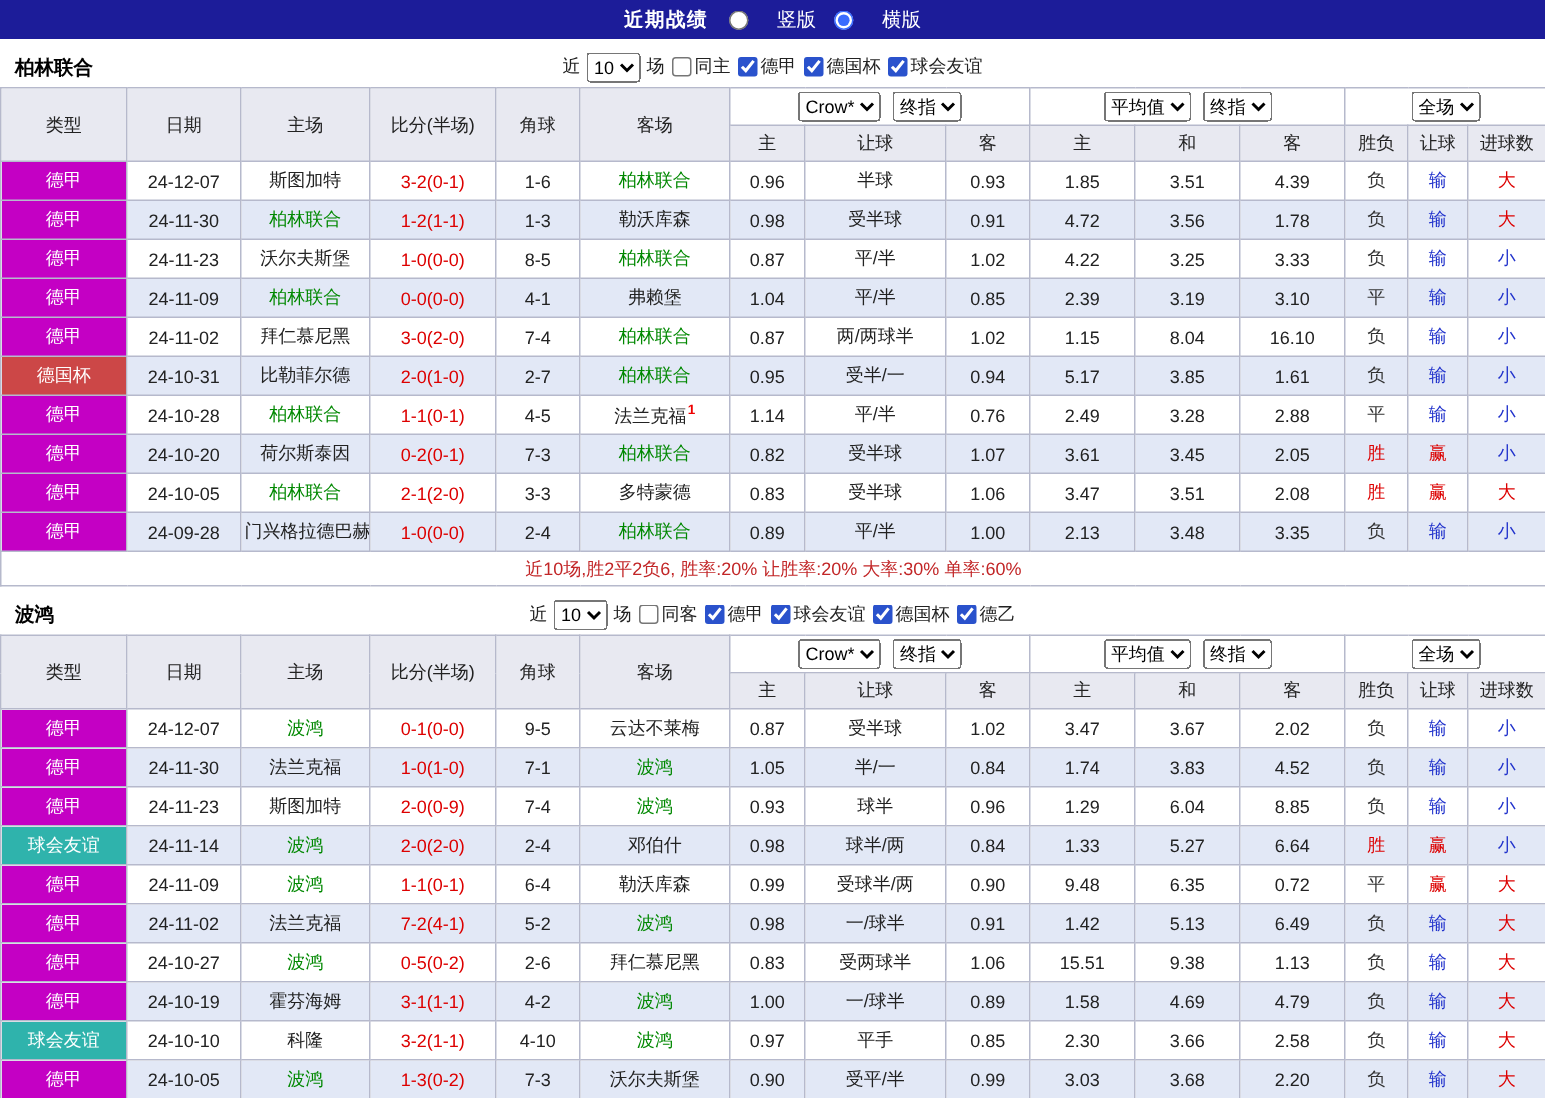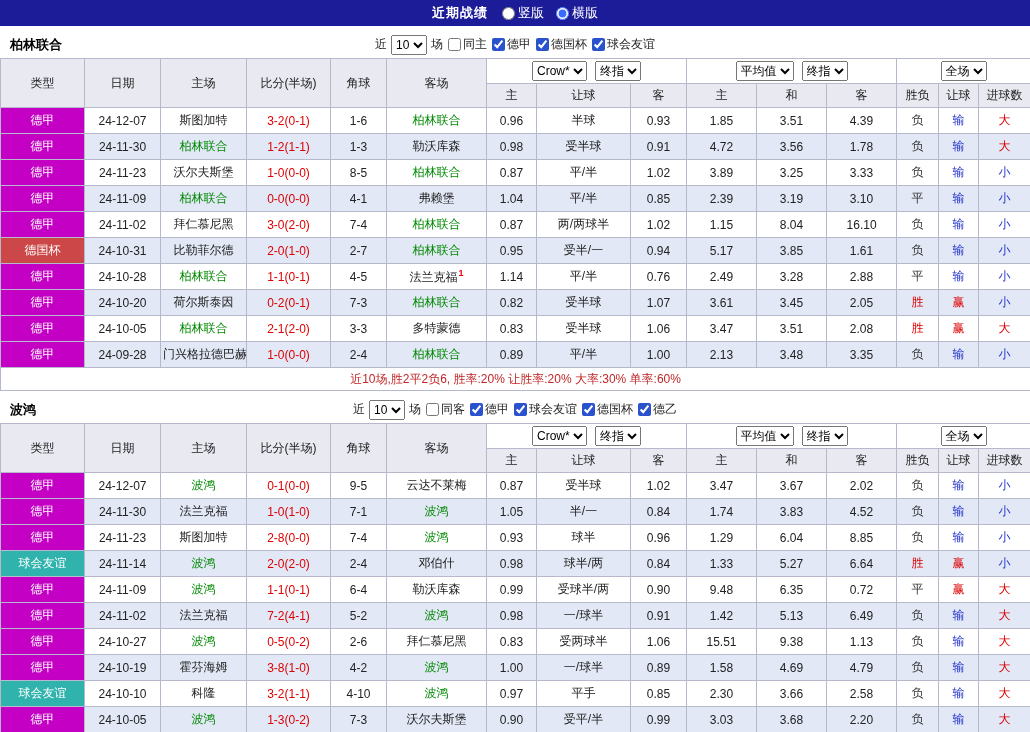--- a/index.html
+++ b/index.html
@@ -1,19 +1,19 @@
 <!DOCTYPE html>
 <html style="--topbar-bg: #1c1c99; --accent: #2a52cc; --score-color: #dd0000; --self-color: #008800;"><head>
 <meta charset="utf-8">
 <style>
   html,body{margin:0;padding:0;}
   body{width:1030px;background:#fff;font-family:"Liberation Sans","DejaVu Sans",sans-serif;font-size:12px;color:#222;}
   .topbar{height:26px;background:var(--topbar-bg,#1c1c99);color:#fff;display:flex;align-items:center;justify-content:center;gap:14px;font-size:13px;}
   .topbar .title{font-weight:bold;letter-spacing:1px;}
-  .topbar label{display:flex;align-items:center;gap:3px;cursor:pointer;}
+  .topbar label{display:flex;align-items:center;gap:19px;cursor:pointer;}
   .topbar input{accent-color:#3a6cff;width:13px;height:13px;margin:0;}
   #layout-radios{display:flex;gap:12px;align-items:center;}
   .team-section{margin-top:5px;}
   .filter-row{position:relative;height:27px;display:flex;align-items:center;padding:0 10px;}
   .team-name{font-weight:bold;font-size:13px;color:#000;}
   .filters{position:absolute;left:50%;transform:translateX(-50%);display:flex;align-items:center;gap:4px;white-space:nowrap;}
   .filters label{display:flex;align-items:center;gap:1px;cursor:pointer;}
   .filters input[type=checkbox]{accent-color:var(--accent,#2a52cc);width:13px;height:13px;margin:0 1px;}
   .filters select, .ctrl-cell select{height:20px;font-size:12px;font-family:inherit;}
   table{border-collapse:collapse;table-layout:fixed;width:1030px;}
@@ -160,21 +160,21 @@
           <tr>
             <td class="type-cell" style="background: rgb(196, 0, 196);">德甲</td>
             <td>24-11-23</td>
             <td>沃尔夫斯堡</td>
             <td class="score">1-0(0-0)</td>
             <td>8-5</td>
             <td class="self">柏林联合</td>
             <td>0.87</td>
             <td>平/半</td>
             <td>1.02</td>
-            <td>3.89</td>
+            <td>4.22</td>
             <td>3.25</td>
             <td>3.33</td>
             <td style="color: rgb(51, 51, 51);">负</td>
             <td style="color: rgb(34, 51, 204);">输</td>
             <td style="color: rgb(34, 51, 204);">小</td>
           </tr>
           <tr>
             <td class="type-cell" style="background: rgb(196, 0, 196);">德甲</td>
             <td>24-11-09</td>
             <td class="self">柏林联合</td>
@@ -413,21 +413,21 @@
             <td>3.83</td>
             <td>4.52</td>
             <td style="color: rgb(51, 51, 51);">负</td>
             <td style="color: rgb(34, 51, 204);">输</td>
             <td style="color: rgb(34, 51, 204);">小</td>
           </tr>
           <tr>
             <td class="type-cell" style="background: rgb(196, 0, 196);">德甲</td>
             <td>24-11-23</td>
             <td>斯图加特</td>
-            <td class="score">2-8(0-0)</td>
+            <td class="score">2-0(0-9)</td>
             <td>7-4</td>
             <td class="self">波鸿</td>
             <td>0.93</td>
             <td>球半</td>
             <td>0.96</td>
             <td>1.29</td>
             <td>6.04</td>
             <td>8.85</td>
             <td style="color: rgb(51, 51, 51);">负</td>
             <td style="color: rgb(34, 51, 204);">输</td>
@@ -498,21 +498,21 @@
             <td>9.38</td>
             <td>1.13</td>
             <td style="color: rgb(51, 51, 51);">负</td>
             <td style="color: rgb(34, 51, 204);">输</td>
             <td style="color: rgb(221, 0, 0);">大</td>
           </tr>
           <tr>
             <td class="type-cell" style="background: rgb(196, 0, 196);">德甲</td>
             <td>24-10-19</td>
             <td>霍芬海姆</td>
-            <td class="score">3-8(1-0)</td>
+            <td class="score">3-1(1-1)</td>
             <td>4-2</td>
             <td class="self">波鸿</td>
             <td>1.00</td>
             <td>一/球半</td>
             <td>0.89</td>
             <td>1.58</td>
             <td>4.69</td>
             <td>4.79</td>
             <td style="color: rgb(51, 51, 51);">负</td>
             <td style="color: rgb(34, 51, 204);">输</td>

